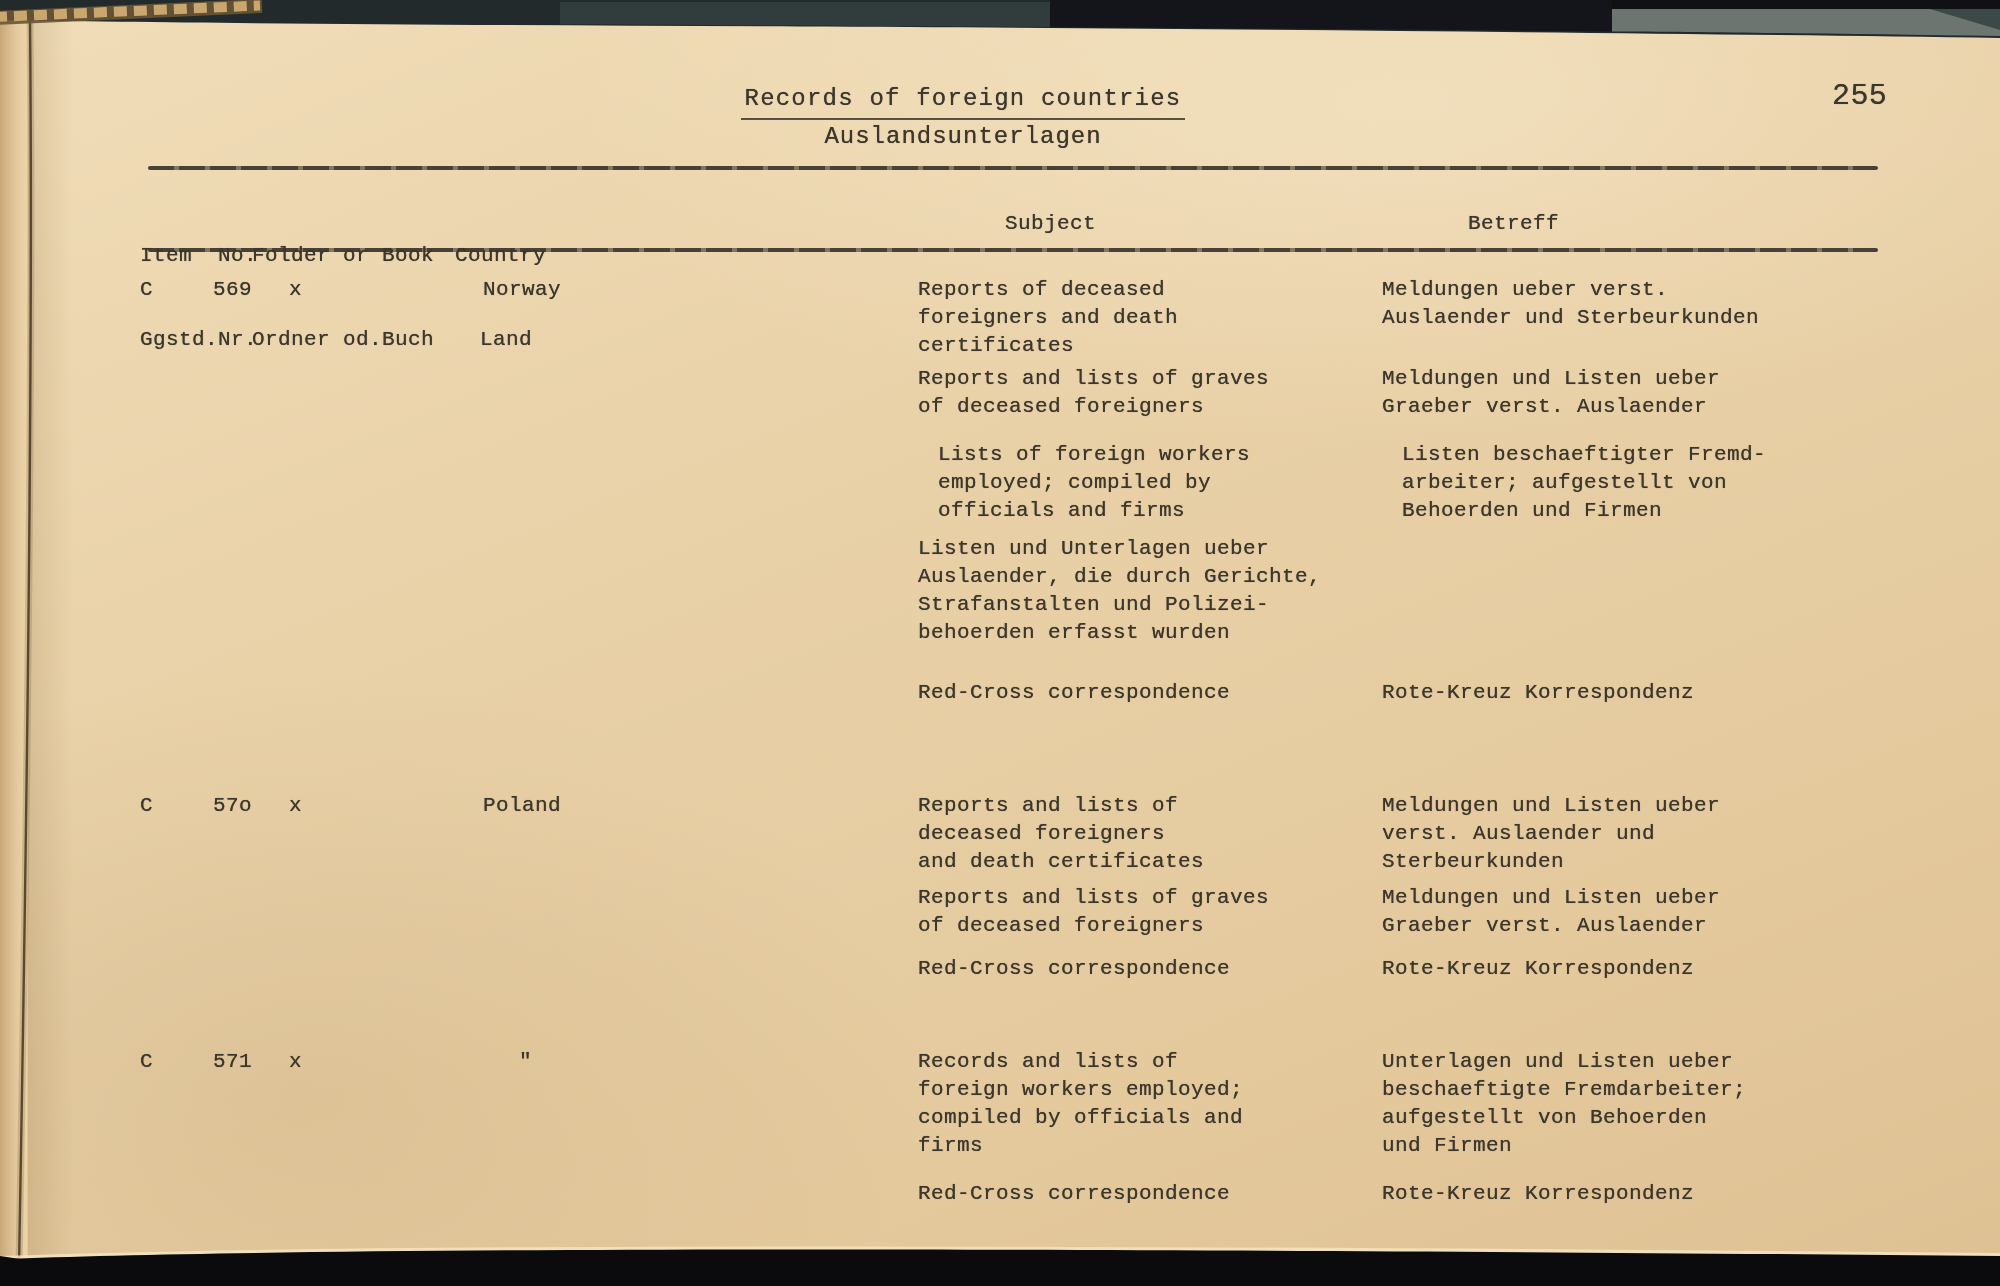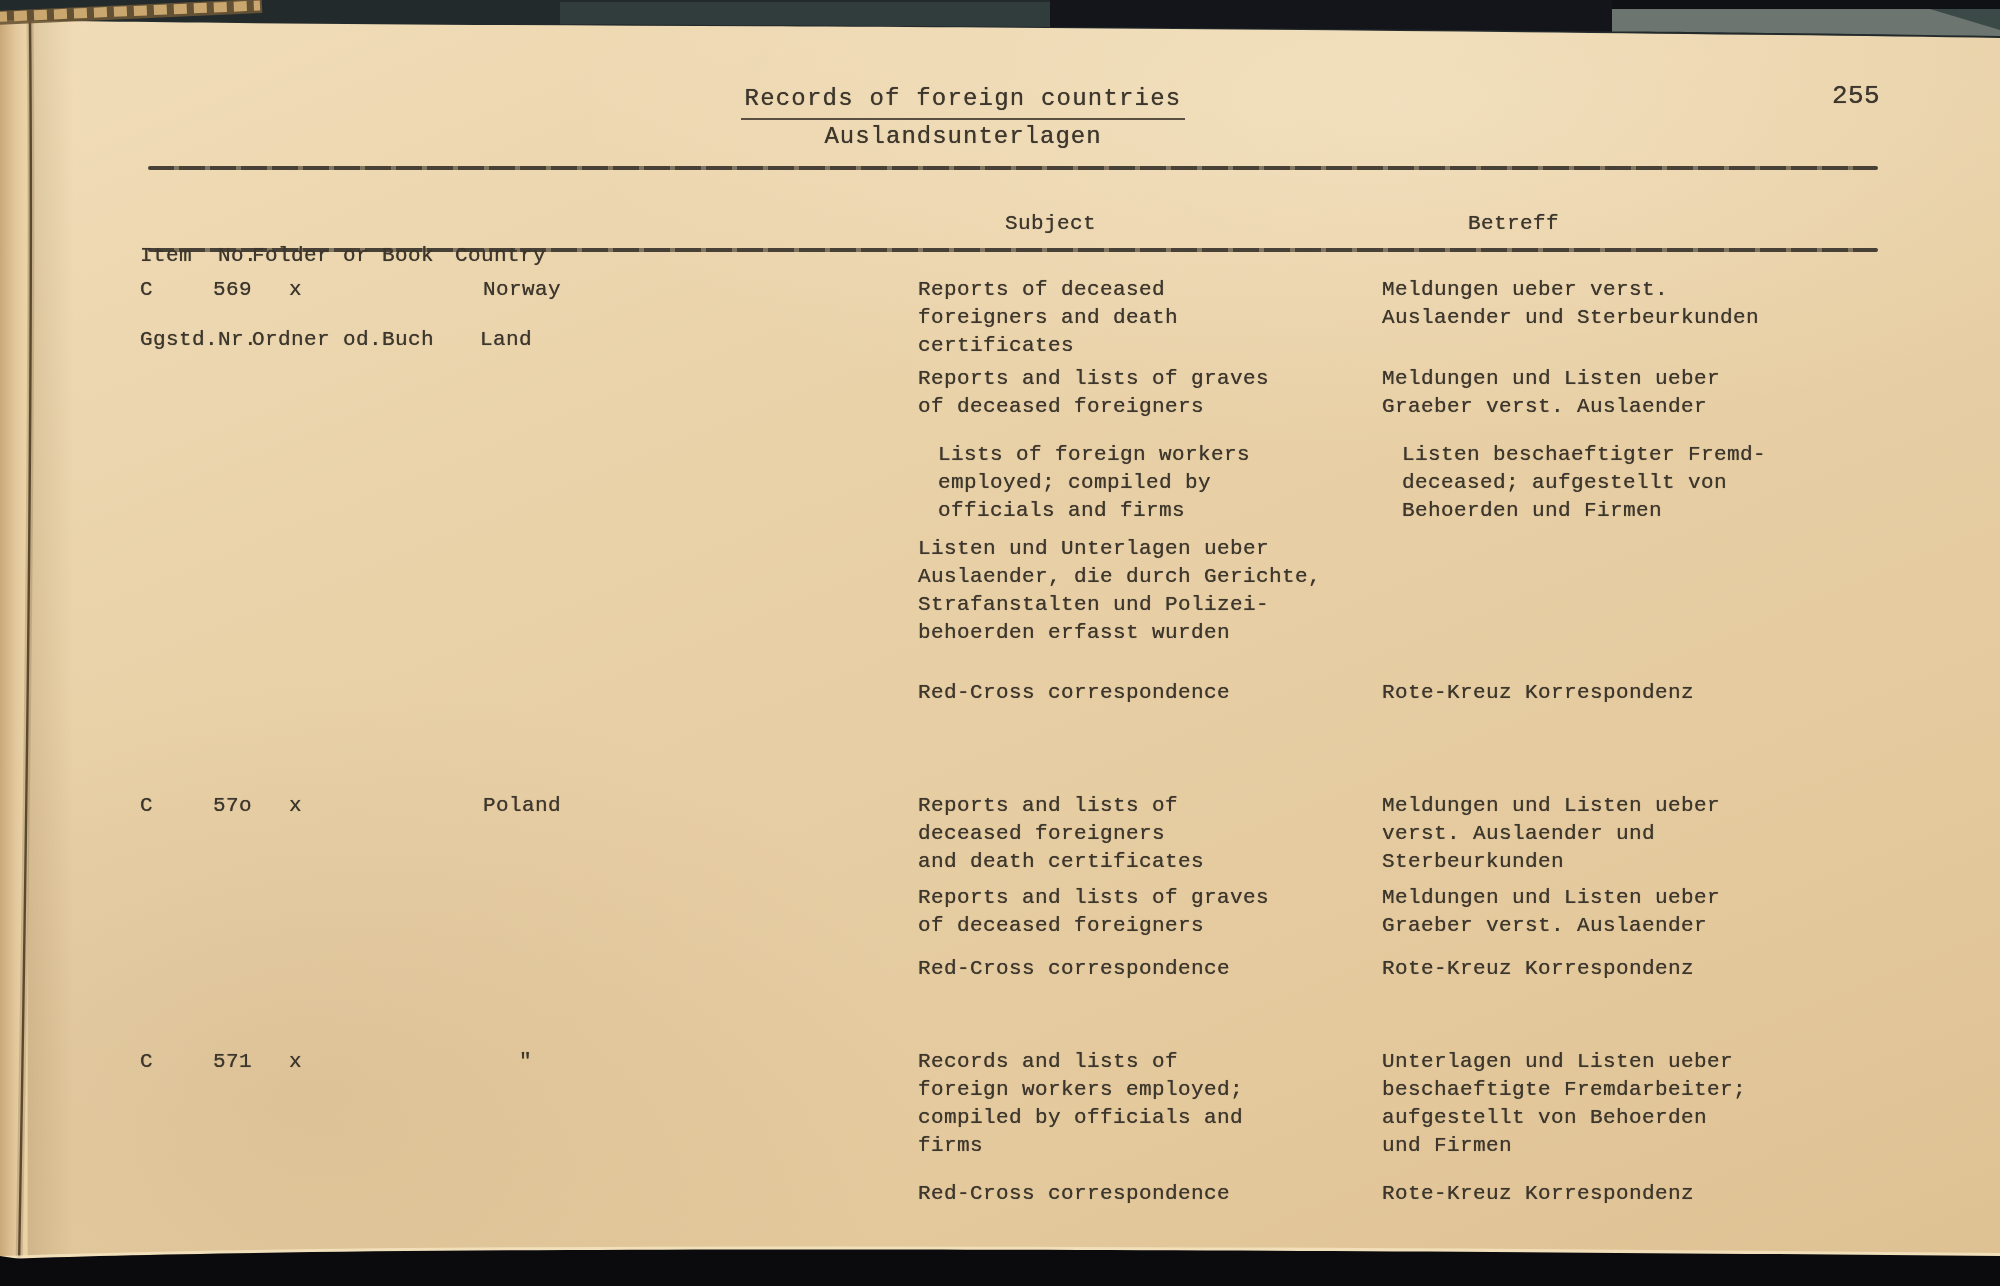--- a/index.html
+++ b/index.html
@@ -17,21 +17,21 @@
       radial-gradient(900px 600px at 15% 85%, rgba(140,100,50,.10), rgba(140,100,50,0) 70%),
       linear-gradient(158deg,#f0ddb8 0%, var(--paper,#e9d1a8) 38%, #e4c99d 75%, #dec193 100%);
   }
   .fold-shade{
     position:absolute;left:28px;top:20px;bottom:28px;width:46px;
     background:linear-gradient(90deg, rgba(120,85,40,.16), rgba(120,85,40,0));
     pointer-events:none;
   }
   
   .tw{ text-shadow:0 0 .7px rgba(56,50,40,.85); letter-spacing:.4px; }
-  .page-number{position:absolute;left:1832px;top:82px;font-size:26px;line-height:28px;}
+  .page-number{position:absolute;left:1832px;top:82px;font-size:30px;line-height:28px;}
   .title-block{position:absolute;top:86px;left:0;width:1926px;text-align:center;}
   .page-title{
     display:inline-block;font-size:24px;line-height:26px;letter-spacing:1.2px;
     border-bottom:2.5px solid rgba(62,55,45,.85);padding:0 4px 6px 4px;
   }
   .page-subtitle{font-size:24px;line-height:24px;margin-top:5px;letter-spacing:1px;}
   
   .rule{
     position:absolute;left:148px;width:1730px;height:4px;border-radius:2px;
     background:repeating-linear-gradient(90deg, rgba(58,52,44,.92) 0 26px, rgba(58,52,44,.6) 26px 31px);
@@ -124,21 +124,21 @@
           <div class="subj">Reports and lists of graves
 of deceased foreigners</div>
           <div class="betr">Meldungen und Listen ueber
 Graeber verst. Auslaender</div>
         </div>
         <div class="pair">
           <div class="subj">Lists of foreign workers
 employed; compiled by
 officials and firms</div>
           <div class="betr">Listen beschaeftigter Fremd-
-deceased; aufgestellt von
+arbeiter; aufgestellt von
 Behoerden und Firmen</div>
         </div>
         <div class="pair">
           <div class="betr">Listen und Unterlagen ueber
 Auslaender, die durch Gerichte,
 Strafanstalten und Polizei-
 behoerden erfasst wurden</div>
         </div>
         <div class="pair">
           <div class="subj">Red-Cross correspondence</div>

